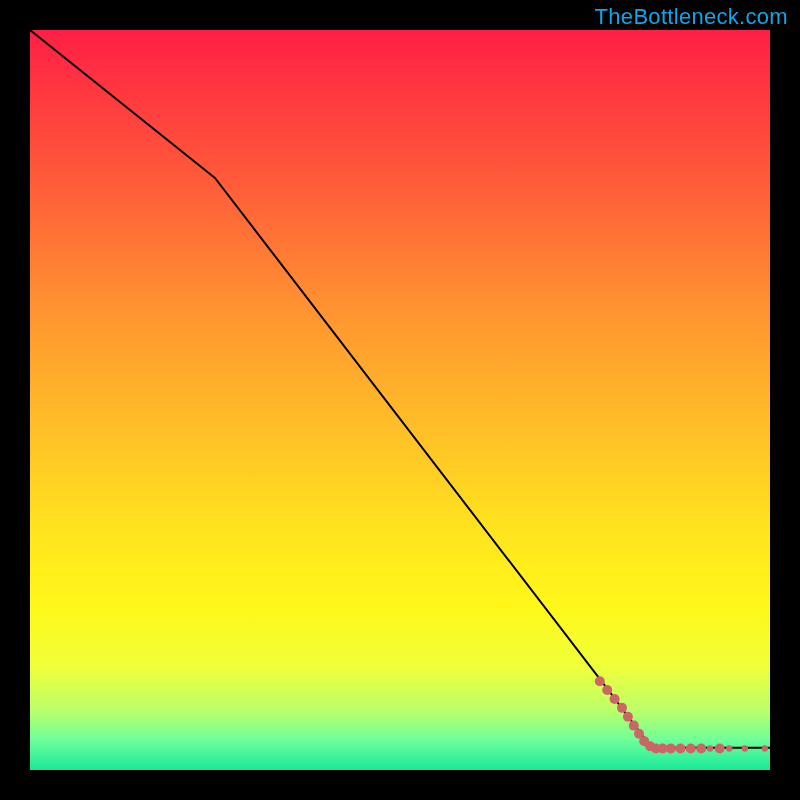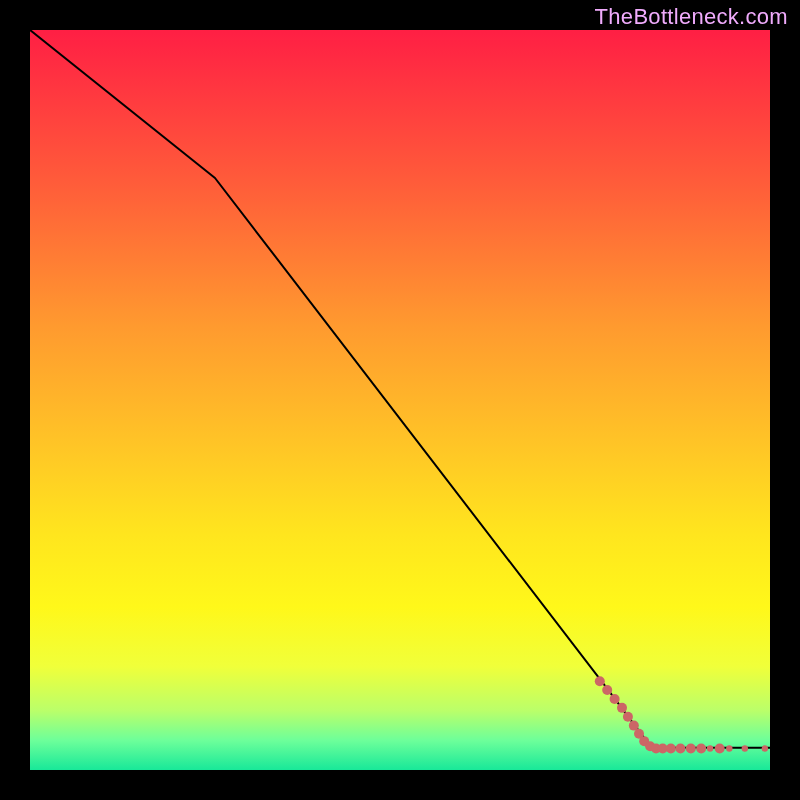--- a/index.html
+++ b/index.html
@@ -14,21 +14,21 @@
   .frame {
     position: relative;
     width: 800px;
     height: 800px;
     background: #000;
   }
   .watermark {
     position: absolute;
     top: 4px;
     right: 12px;
-    color: #f0abfc;
+    color: #0ea5e9;
     font-size: 22px;
     font-weight: 500;
     letter-spacing: 0.3px;
   }
   .plot {
     position: absolute;
     left: 30px;
     top: 30px;
     width: 740px;
     height: 740px;

